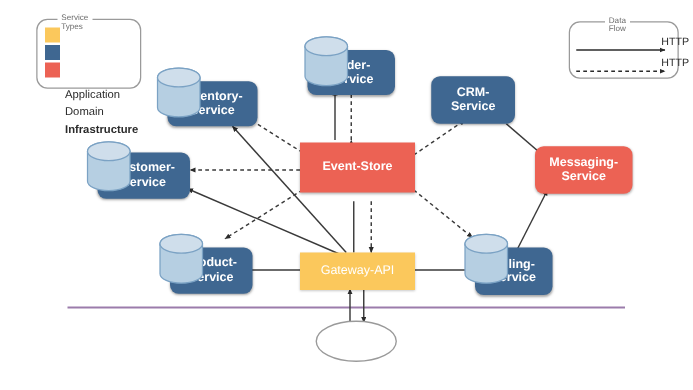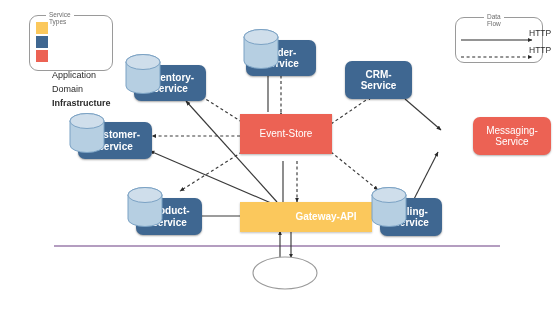--- a/index.html
+++ b/index.html
@@ -9,25 +9,25 @@
   svg.layer{position:absolute;left:0;top:0;width:554px;height:312px;}
   svg.edges{z-index:1;}
   .nodes{position:absolute;left:0;top:0;width:554px;height:312px;z-index:2;}
 
   .node{position:absolute;display:flex;align-items:center;justify-content:center;
         text-align:center;color:#ffffff;line-height:1.12;}
   .node .lbl{display:block;white-space:pre-line;}
 
   .n-domain{background:#3f6791;border-radius:7px;font-size:10px;font-weight:bold;
             box-shadow:0 1px 2px rgba(0,0,0,.35);}
-  .n-infra{background:#ec6254;font-size:10px;font-weight:normal;
+  .n-infra{background:#ec6254;font-size:10px;font-weight:bold;
            box-shadow:0 1px 2px rgba(0,0,0,.3);}
-  .n-infra.rounded{border-radius:7px;margin-left:45px;}
-  .n-app{background:#fbc85c;color:#ffffff;font-size:10px;font-weight:bold;
-         box-shadow:0 1px 2px rgba(0,0,0,.25);padding-left:40px;}
+  .n-infra.rounded{border-radius:7px;}
+  .n-app{background:#fbc85c;color:#ffffff;font-size:10px;font-weight:normal;
+         box-shadow:0 1px 2px rgba(0,0,0,.25);}
 
   .db{position:absolute;z-index:1;}
 
   .client{position:absolute;display:flex;align-items:center;justify-content:center;
           color:#7b7b7b;font-size:9px;}
 
   .legend{position:absolute;z-index:4;}
   .legend-box{position:absolute;border:1.1px solid #9a9a9a;border-radius:9px;
               background:rgba(255,255,255,0);}
   .legend-title{position:absolute;background:#ffffff;color:#6d6d6d;

